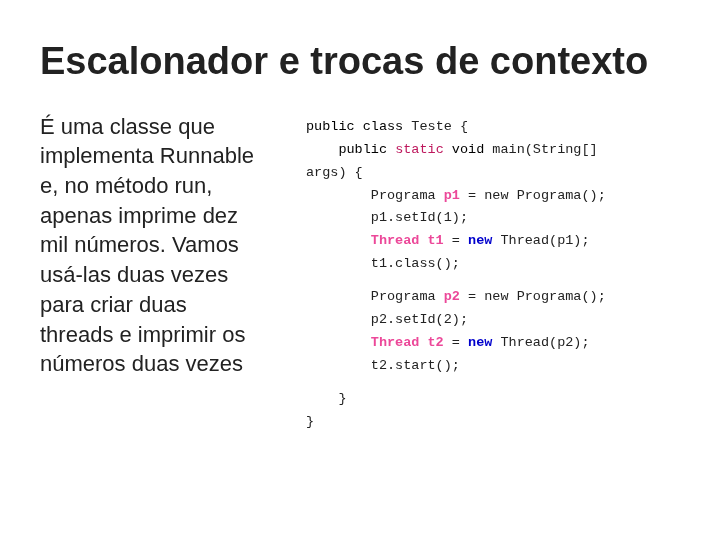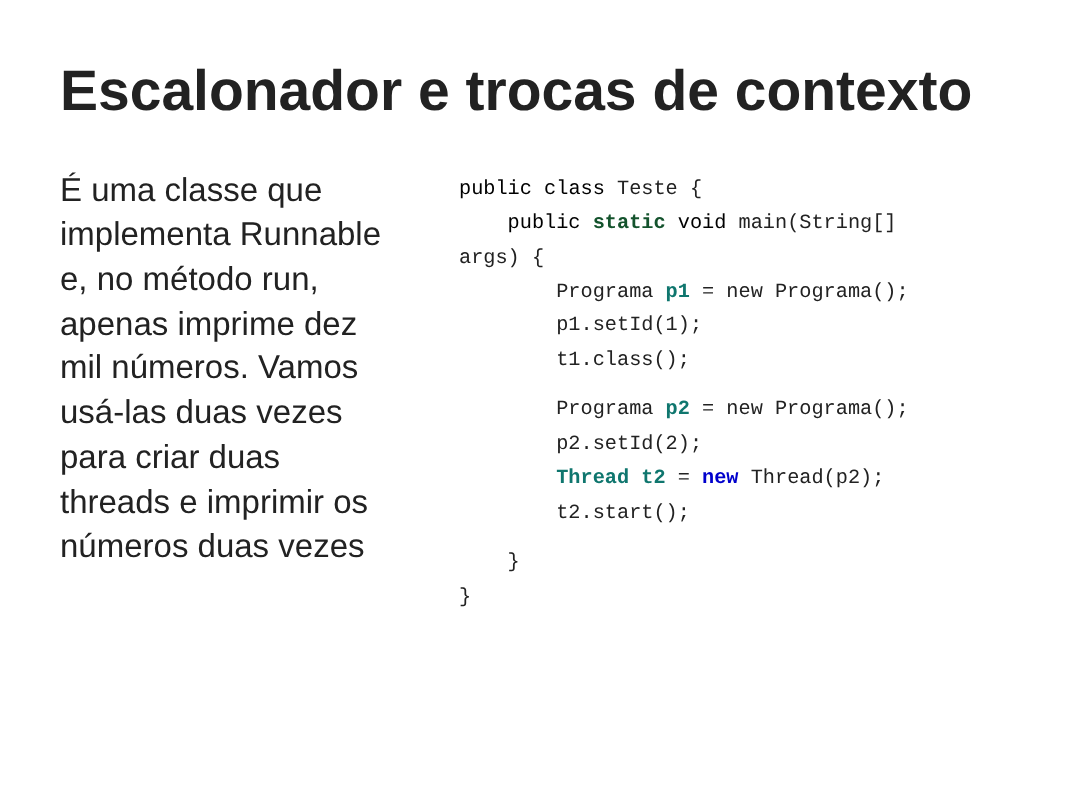--- a/index.html
+++ b/index.html
@@ -59,26 +59,26 @@
       padding-top: 4px;
     }
 
     .code-line {
       white-space: pre;
       display: block;
     }
 
     .kw-public { color: #000000; font-weight: normal; text-align: center; }
     .kw-class { color: #000000; font-weight: normal; }
-    .kw-static { color: #14532d; font-weight: bold; }
+    .kw-static { color: #be185d; font-weight: normal; }
     .kw-void { color: #000000; font-weight: normal; }
     .kw-new { color: #0000cc; font-weight: bold; }
 
     .highlight-var {
-      color: #0f766e;
+      color: #ec4899;
       font-weight: bold;
     }
 
     .code-blank {
       display: block;
       height: 10px;
     }
   </style>
 </head>
 <body>
@@ -94,20 +94,21 @@
     <div class="left-text">
       <span>É uma classe que implementa Runnable e, no método run, apenas imprime dez mil números. Vamos usá-las duas vezes para criar duas threads e imprimir os números duas vezes</span>
     </div>
 
     <div class="right-code">
       <span class="code-line"><span class="kw-public">public</span> <span class="kw-class">class</span> Teste {</span>
       <span class="code-line">    <span class="kw-public">public</span> <span class="kw-static">static</span> <span class="kw-void">void</span> main(String[]</span>
       <span class="code-line">args) {</span>
       <span class="code-line">        Programa <span class="highlight-var">p1</span> = new Programa();</span>
       <span class="code-line">        p1.setId(1);</span>
+      <span class="code-line">        <span class="highlight-var">Thread t1</span> = <span class="kw-new">new</span> Thread(p1);</span>
       <span class="code-line">        t1.class();</span>
       <span class="code-blank"></span>
       <span class="code-line">        Programa <span class="highlight-var">p2</span> = new Programa();</span>
       <span class="code-line">        p2.setId(2);</span>
       <span class="code-line">        <span class="highlight-var">Thread t2</span> = <span class="kw-new">new</span> Thread(p2);</span>
       <span class="code-line">        t2.start();</span>
       <span class="code-blank"></span>
       <span class="code-line">    }</span>
       <span class="code-line">}</span>
     </div>

